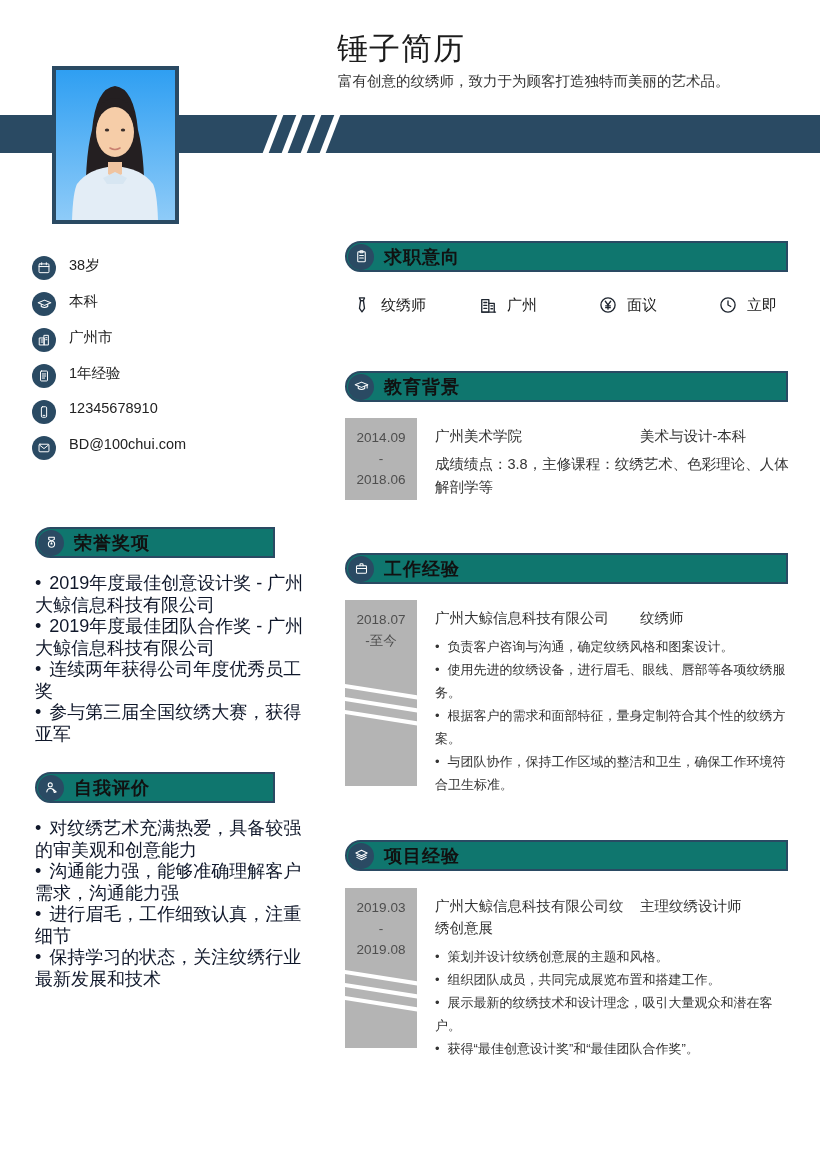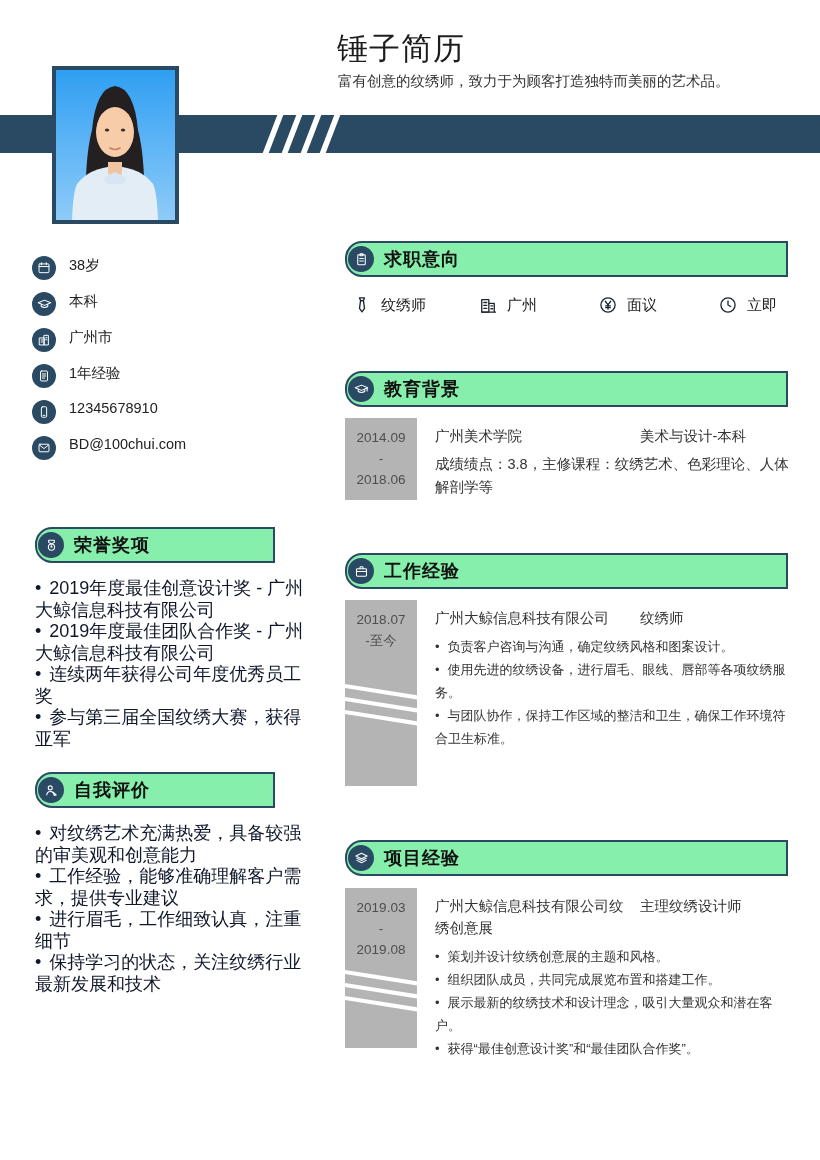--- a/index.html
+++ b/index.html
@@ -13,22 +13,22 @@
   .page-subtitle { position:absolute; left:338px; top:72px; font-size:14.5px; color:#333; }
   .band { position:absolute; left:0; top:115px; width:820px; height:38px; background:var(--navy); }
   .band .stripe { position:absolute; top:0; bottom:0; width:6px; background:#fff; transform:skewX(-21deg); }
   .photo-frame {
     position:absolute; left:52px; top:66px; width:127px; height:158px;
     border:4px solid var(--navy); background:#3aa3f2; z-index:2;
   }
   .photo-frame svg { display:block; width:100%; height:100%; }
   
   .sec-header {
-    height:36px; border:2px solid var(--navy); border-radius:17px 0 0 17px;
-    display:flex; align-items:center; background:#86efac;
+    height:31px; border:2px solid var(--navy); border-radius:17px 0 0 17px;
+    display:flex; align-items:center; background:#0f766e;
   }
   .sec-header .hcircle {
     width:26px; height:26px; border-radius:50%; background:var(--navy);
     margin-left:1px; flex:none; display:flex; align-items:center; justify-content:center;
   }
   .sec-header .hlabel { font-size:18px; font-weight:bold; color:#111; margin-left:10px; letter-spacing:1px; }
   svg.ic { stroke:#fff; fill:none; stroke-width:1.7; stroke-linecap:round; stroke-linejoin:round; }
   svg.ic-dark { stroke:#1f2630; fill:none; stroke-width:1.6; stroke-linecap:round; stroke-linejoin:round; }
   
   .info-list { position:absolute; left:32px; top:256px; width:273px; }
@@ -188,21 +188,21 @@
       <svg class="ic" width="15" height="15" viewBox="0 0 24 24">
           <circle cx="10" cy="7.8" r="3.2"></circle>
           <path d="M4.5 19 q0.5 -5.5 5.5 -5.5 q3 0 4.5 2"></path>
           <path d="M14.5 14.5 l5 4.5 -3 1 z"></path>
         </svg>
     </span>
     <span class="hlabel">自我评价</span>
   </div>
   <div class="blist">
     <div class="bli"><span class="dot">•</span><span>对纹绣艺术充满热爱，具备较强的审美观和创意能力</span></div>
-    <div class="bli"><span class="dot">•</span><span>工作经验，能够准确理解客户需求，提供专业建议</span></div>
+    <div class="bli"><span class="dot">•</span><span>沟通能力强，能够准确理解客户需求，沟通能力强</span></div>
     <div class="bli"><span class="dot">•</span><span>进行眉毛，工作细致认真，注重细节</span></div>
     <div class="bli"><span class="dot">•</span><span>保持学习的状态，关注纹绣行业最新发展和技术</span></div>
   </div>
 </div>
 
 <div class="right-sec" style="top:241px">
   <div class="sec-header">
     <span class="hcircle">
       <svg class="ic" width="15" height="15" viewBox="0 0 24 24">
           <rect x="6" y="4.5" width="12" height="16" rx="1.5"></rect>
@@ -302,20 +302,21 @@
     <span class="gstripe" style="top:116px"></span>
   </div>
   <div class="content">
     <div class="erow">
       <span class="ename">广州大鲸信息科技有限公司</span>
       <span class="erole">纹绣师</span>
     </div>
     <div class="ebullets">
       <div class="bli"><span class="dot">•</span><span>负责客户咨询与沟通，确定纹绣风格和图案设计。</span></div>
       <div class="bli"><span class="dot">•</span><span>使用先进的纹绣设备，进行眉毛、眼线、唇部等各项纹绣服务。</span></div>
+      <div class="bli"><span class="dot">•</span><span>根据客户的需求和面部特征，量身定制符合其个性的纹绣方案。</span></div>
       <div class="bli"><span class="dot">•</span><span>与团队协作，保持工作区域的整洁和卫生，确保工作环境符合卫生标准。</span></div>
     </div>
   </div>
 </div>
 
 <div class="right-sec" style="top:840px">
   <div class="sec-header">
     <span class="hcircle">
       <svg class="ic" width="15" height="15" viewBox="0 0 24 24">
           <path d="M12 3.5 L21 8 12 12.5 3 8 Z"></path>

